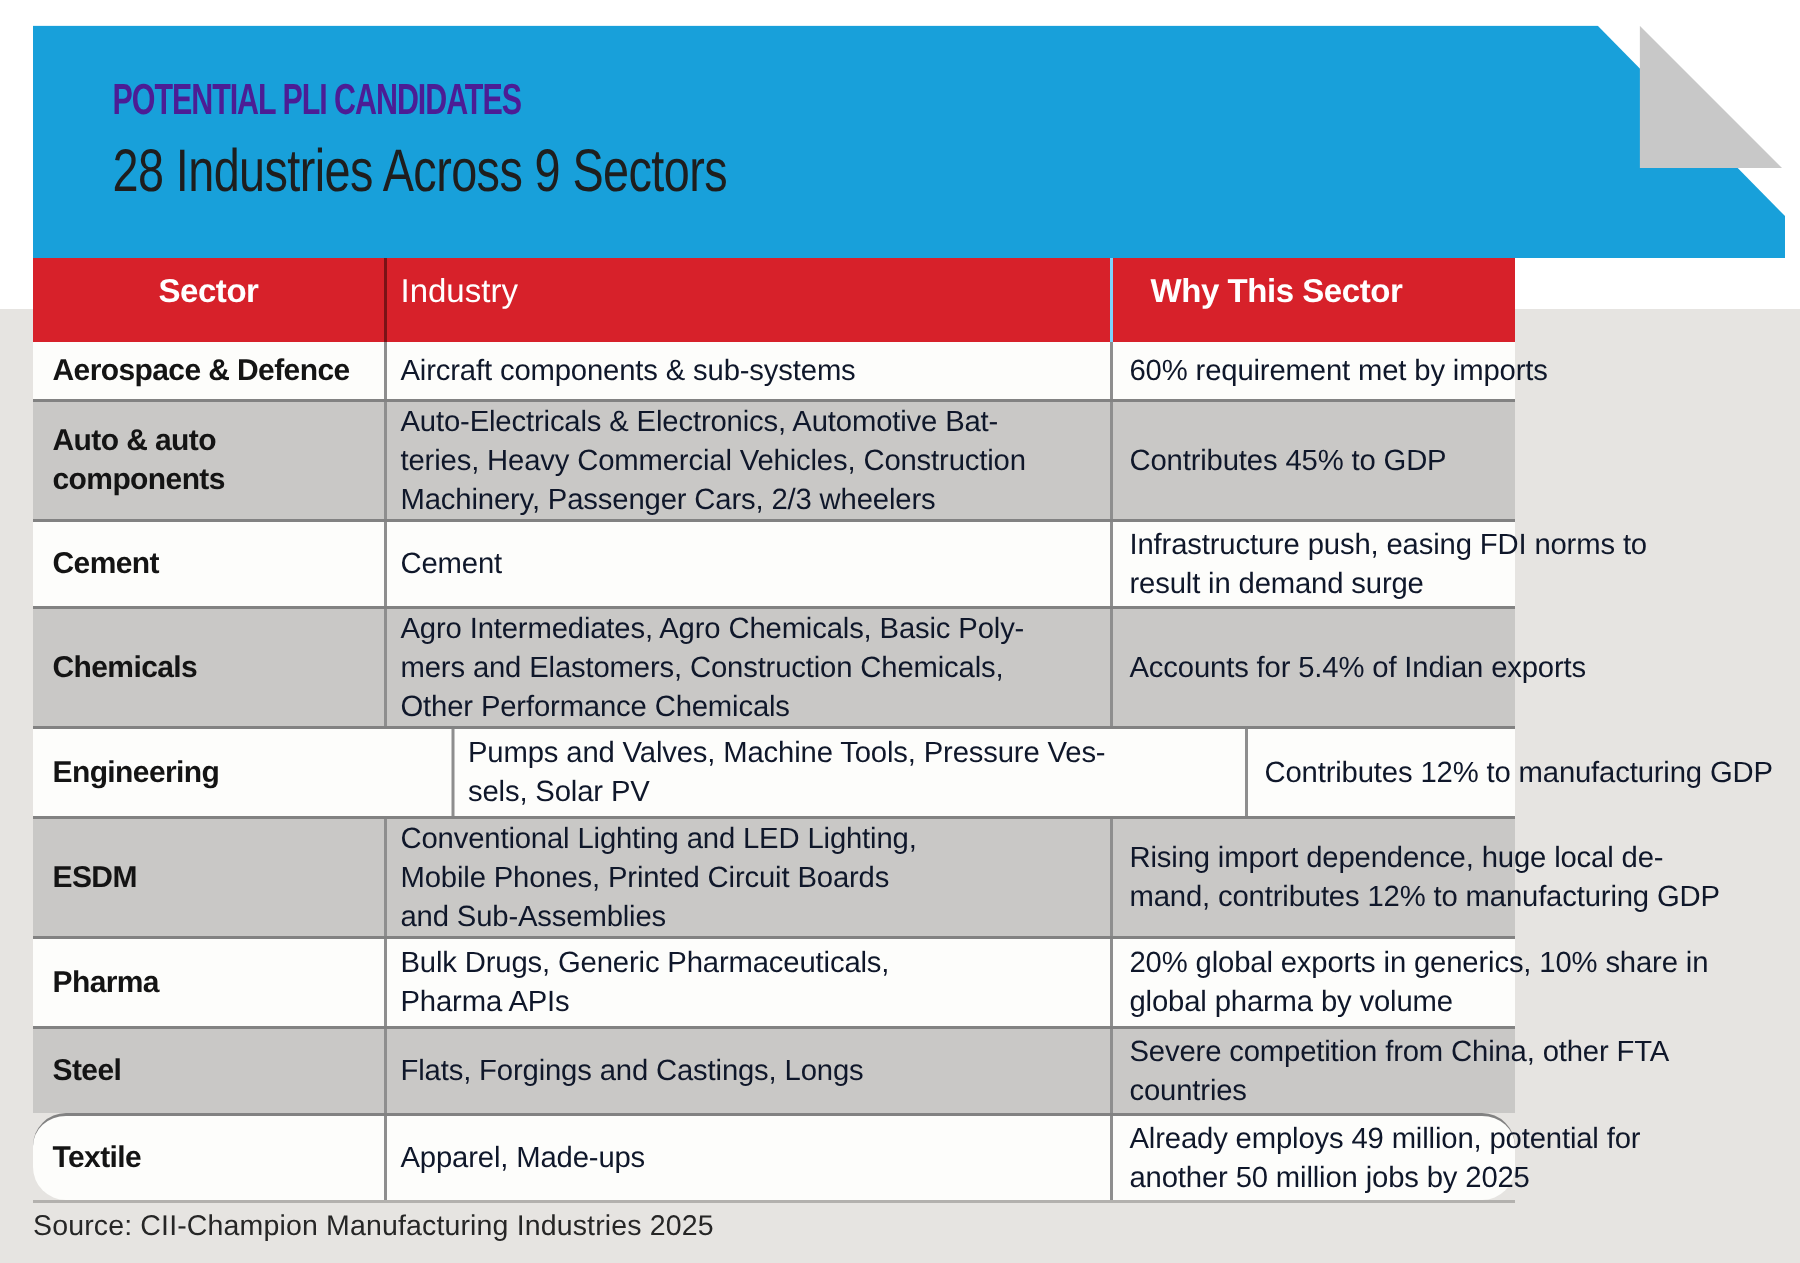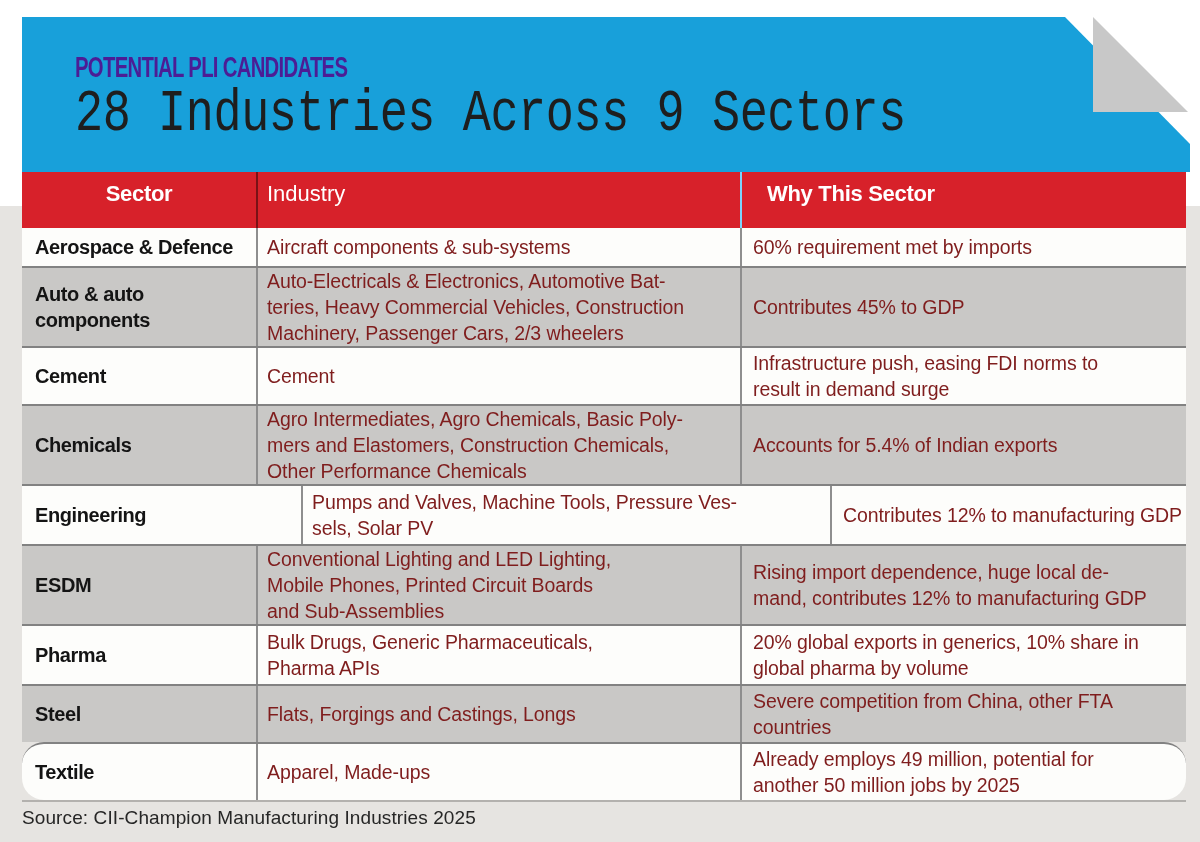--- a/index.html
+++ b/index.html
@@ -6,44 +6,44 @@
   .stage{position:relative;width:1200px;height:842px;background:#ffffff;overflow:hidden;
          font-family:"Liberation Sans",sans-serif;}
   
   .bg-bottom{position:absolute;left:0;top:206px;width:1200px;height:636px;background:#e6e4e1;}
   
   .blue-header{position:absolute;left:22px;top:17px;width:1168px;height:155px;background:#18a0da;
                clip-path:polygon(0 0,1043px 0,1168px 127px,1168px 155px,0 155px);}
   .blue-header .pad{padding:26px 0 0 53px;}
   .title{font-size:29px;font-weight:700;color:#4c1d95;line-height:48px;letter-spacing:-1px;white-space:nowrap;}
   .title .squeeze{display:inline-block;transform:scaleX(0.70);transform-origin:0 50%;}
-  .subtitle{font-size:60px;font-weight:400;color:#1e1e1e;line-height:47px;letter-spacing:-0.5px;white-space:nowrap;font-family:Liberation Mono, monospace;}
+  .subtitle{font-size:40px;font-weight:400;color:#1e1e1e;line-height:47px;letter-spacing:-0.5px;white-space:nowrap;}
   .subtitle .squeeze{display:inline-block;transform:scaleX(0.78);transform-origin:0 50%;}
   
   .fold{position:absolute;left:1093px;top:17px;width:95px;height:95px;background:#c8c8c8;
         clip-path:polygon(0 0,100% 100%,0 100%);}
   
   .sliver{position:absolute;left:22px;top:172px;width:5px;height:186px;background:#18a0da;
           clip-path:polygon(0 0,100% 0,100% 92%,0 100%);}
   
-  .tbl{position:absolute;left:22px;top:172px;width:1164px;border-bottom:2px solid #b3b1ae;}
+  .tbl{position:absolute;left:22px;top:172px;width:988px;border-bottom:2px solid #b3b1ae;}
   .hrow{display:grid;grid-template-columns:234px 484px 450px;height:56px;background:#d7212a;}
   .hcell{box-sizing:border-box;display:flex;align-items:flex-start;padding-top:10px;
          color:#ffffff;font-size:22px;line-height:24px;}
   .hcell.c1{justify-content:center;font-weight:700;letter-spacing:-0.3px;}
   .hcell.c2{font-weight:400;padding-left:9px;border-left:2px solid #7a1216;}
   .hcell.c3{font-weight:700;padding-left:25px;border-left:2px solid #7dd3fc;letter-spacing:-0.3px;}
   .row{display:grid;grid-template-columns:234px 484px 450px;box-sizing:border-box;border-top:2px solid #828282;}
   .row.r1{border-top:none;}
   .r1{height:38px;}.r2{height:80px;}.r3{height:58px;}.r4{height:80px;}.r5{height:60px;gap:45px;}
   .r6{height:80px;}.r7{height:60px;}.r8{height:58px;}.r9{height:58px;border-radius:22px;}
   .shade-w{background:#fdfdfb;}
   .shade-g{background:#c9c8c6;}
   .cell{box-sizing:border-box;display:flex;align-items:center;white-space:pre-line;
-        font-size:19.5px;line-height:26px;color:#7f1d1d;letter-spacing:-0.1px;}
+        font-size:19.5px;line-height:26px;color:#0f172a;letter-spacing:-0.1px;}
   .cell.c1{padding-left:13px;font-weight:700;color:#141414;font-size:20px;letter-spacing:-0.4px;}
   .cell.c2{padding-left:9px;border-left:2px solid #8e8e8e;}
   .cell.c3{padding-left:11px;border-left:2px solid #8e8e8e;}
   .source{position:absolute;left:22px;top:807px;font-size:19px;color:#262626;letter-spacing:0.1px;}
 </style>
 </head>
 <body>
 
 <div class="stage">
   <div class="bg-bottom"></div>

